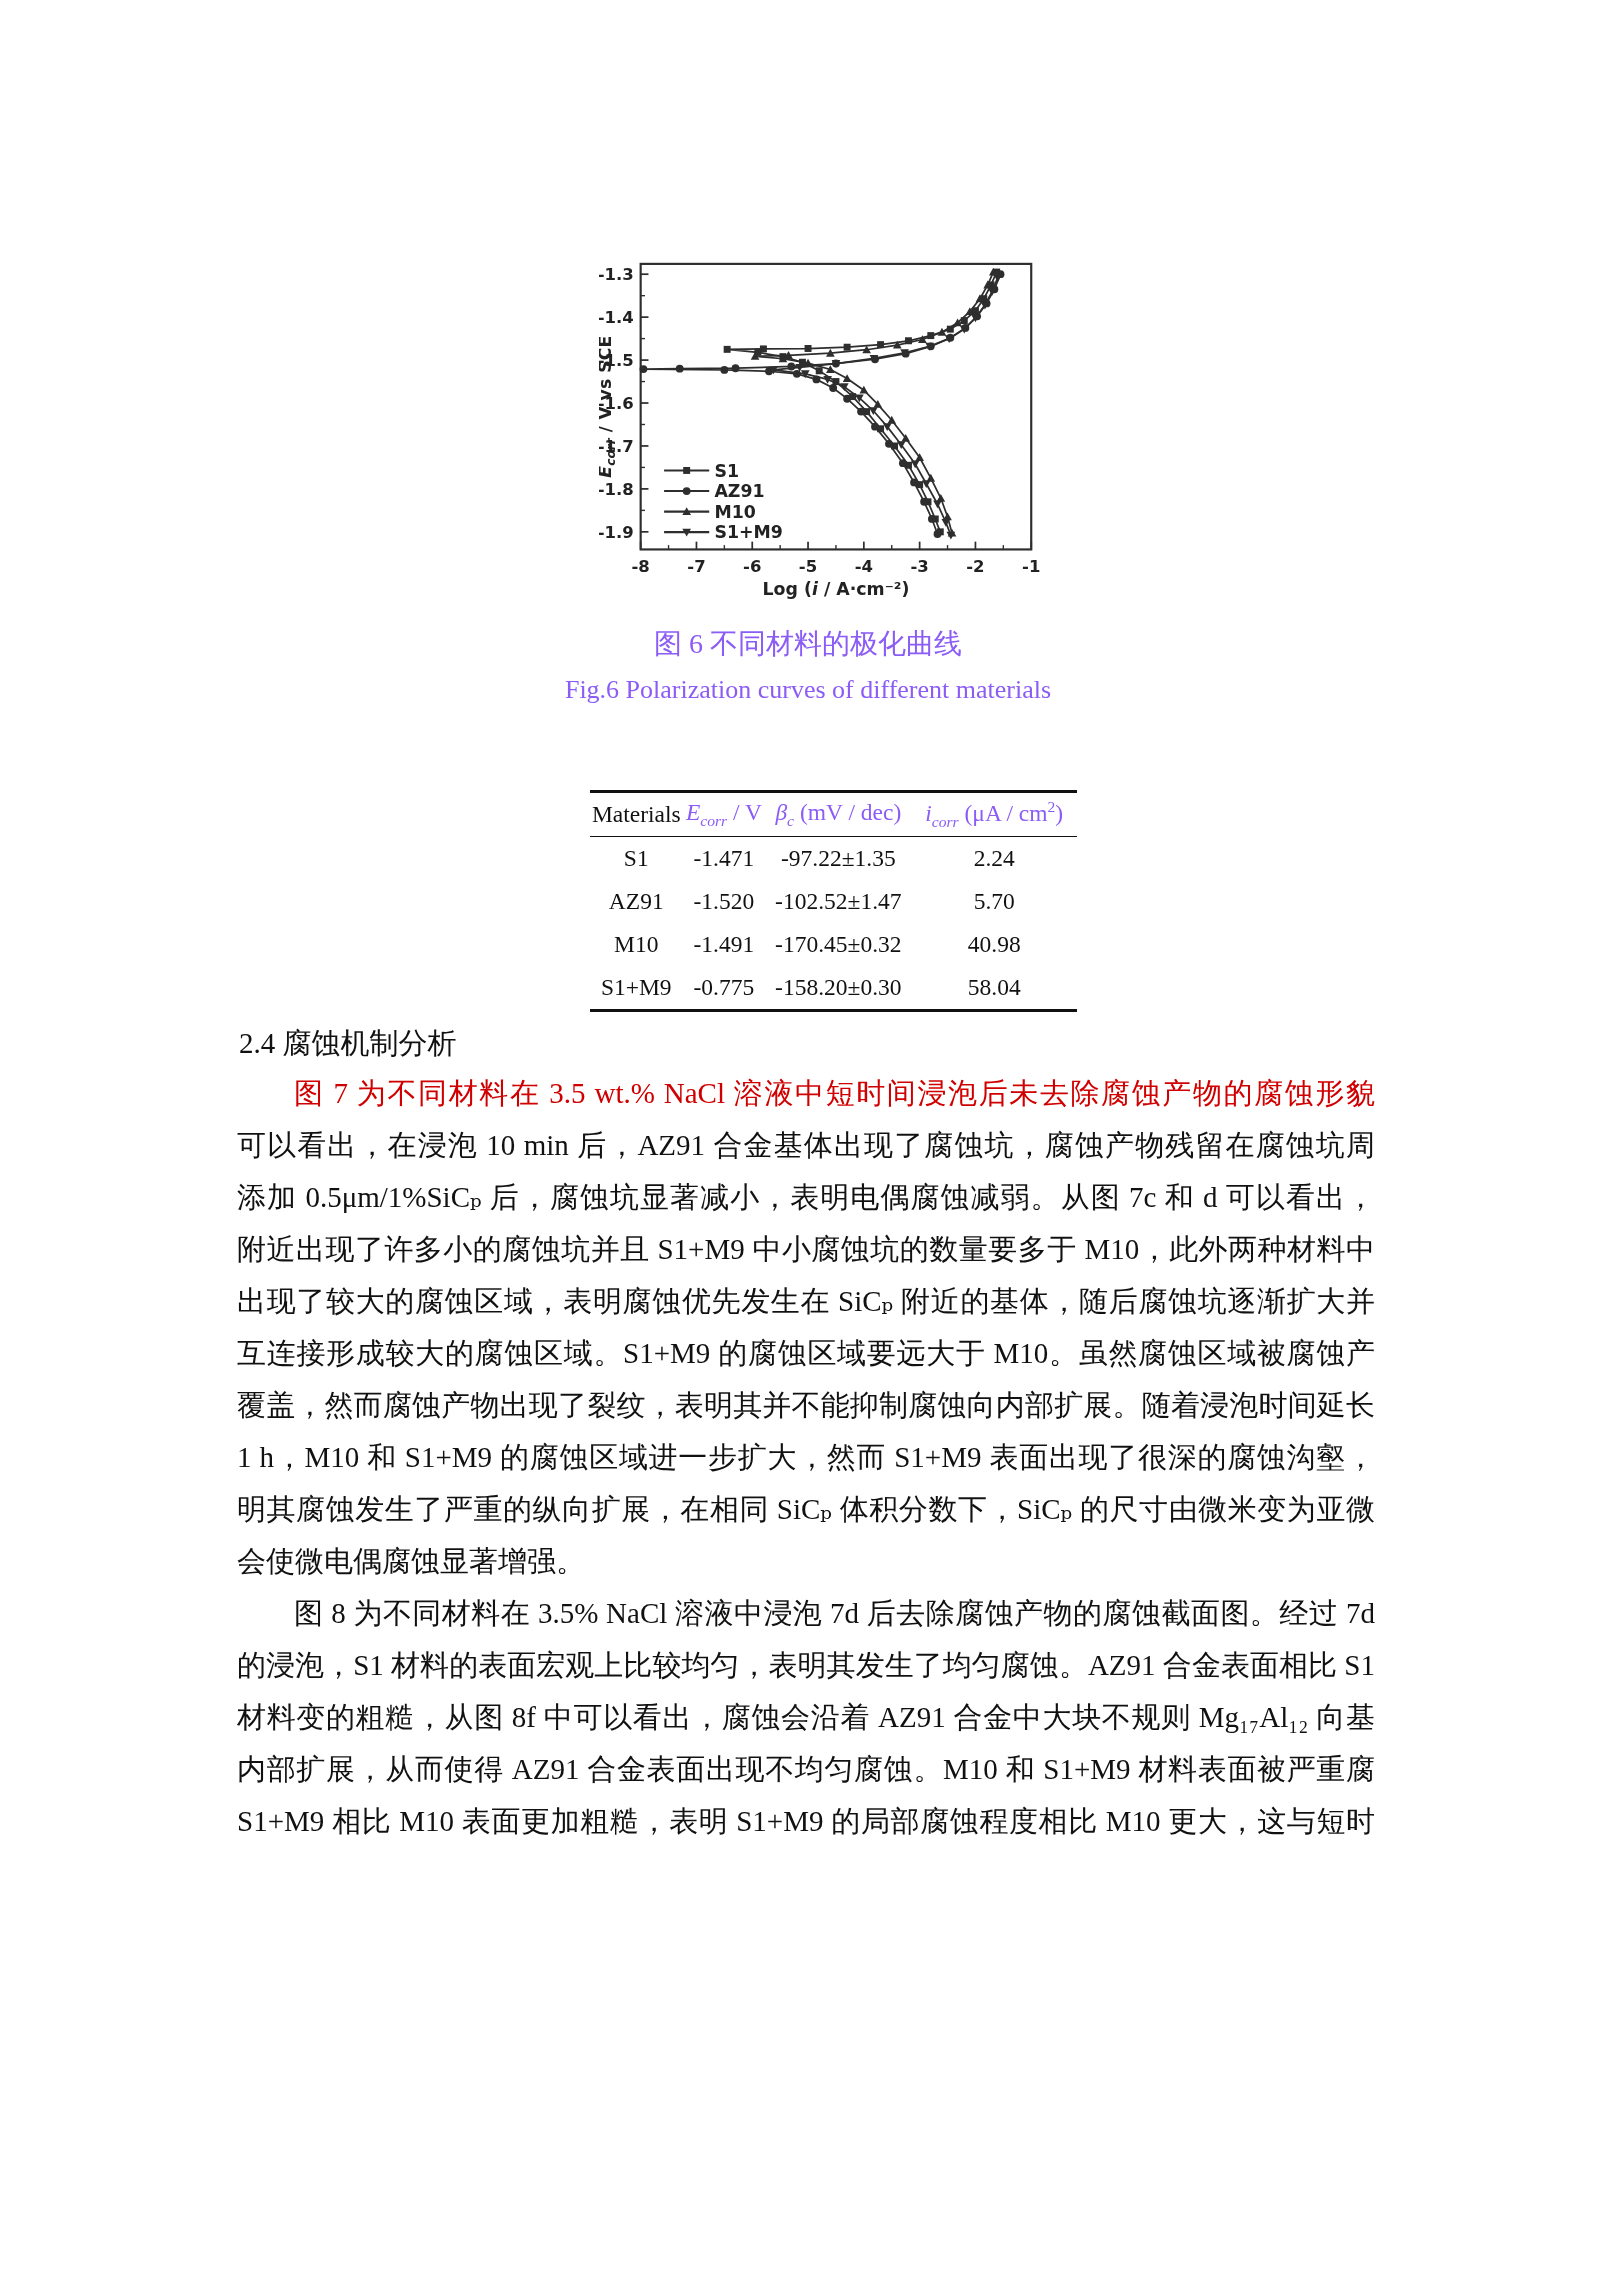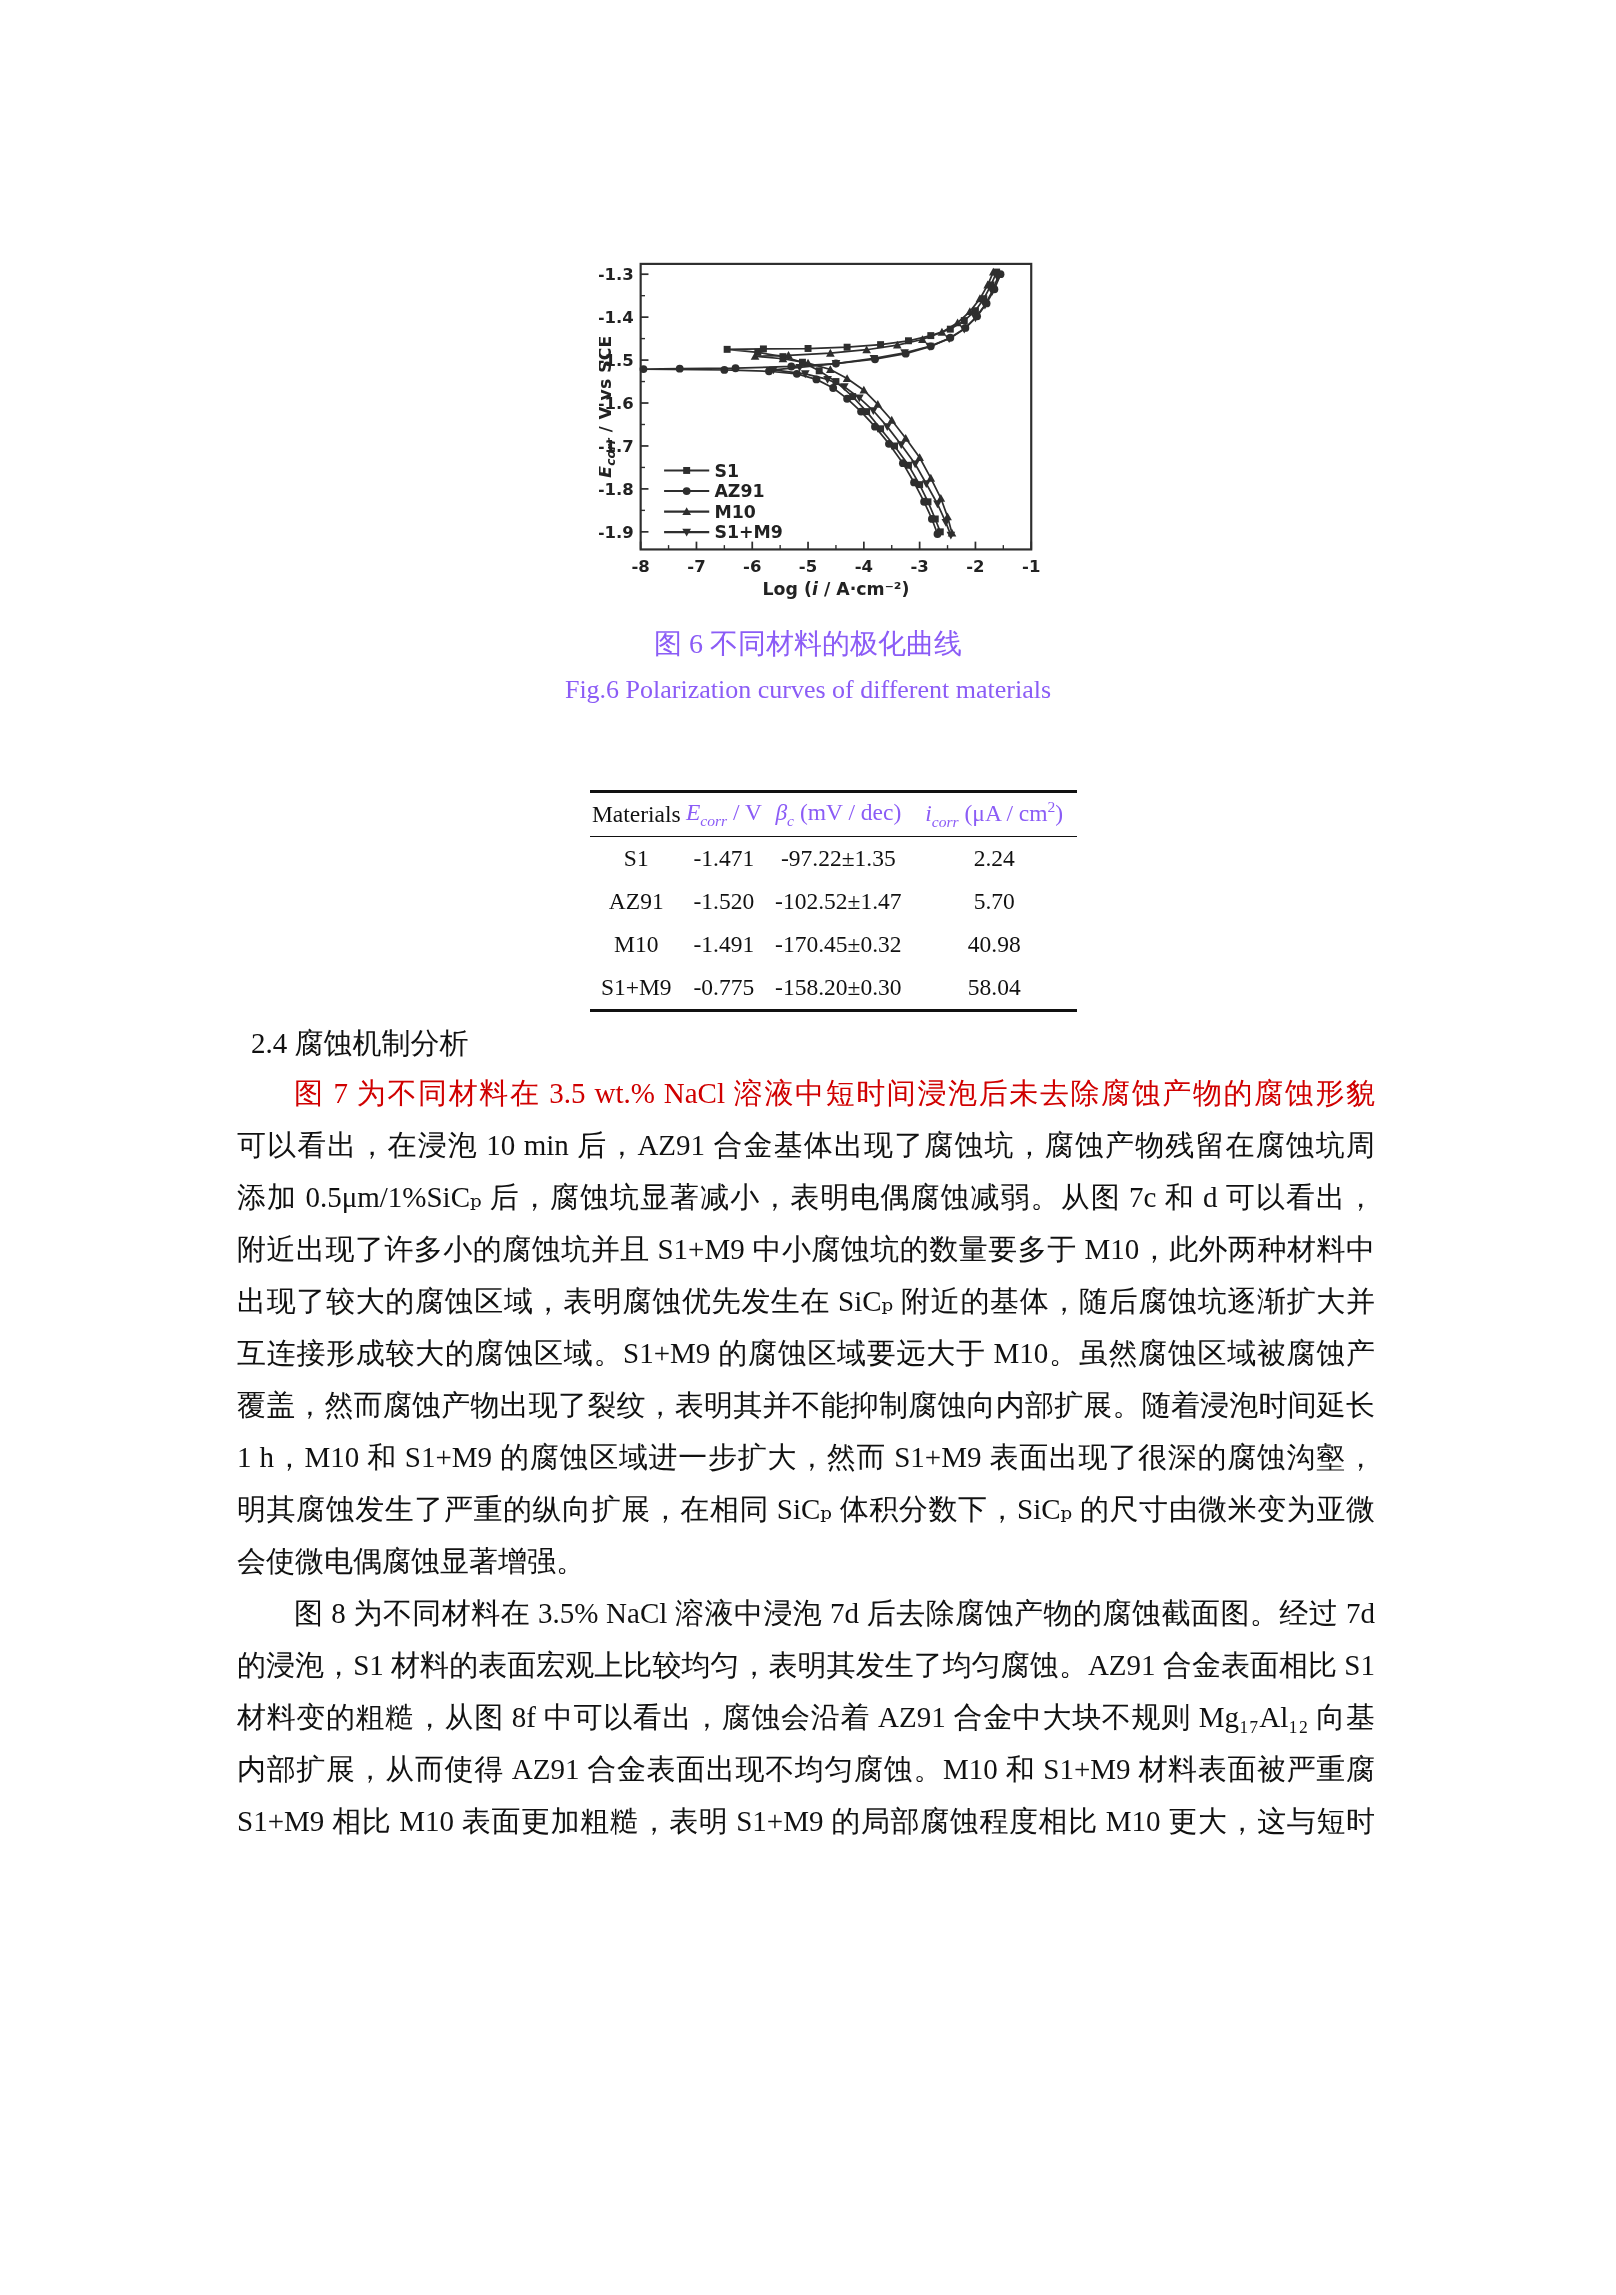--- a/index.html
+++ b/index.html
@@ -23,21 +23,21 @@
     border-collapse:collapse; border-top:3.5px solid #111; border-bottom:3.5px solid #111;
     font-size:23.5px; color:#111; text-align:center;margin-left:20px;
   }
   .data-table th{font-weight:normal; border-bottom:1.7px solid #111; height:43px; padding:0; white-space:nowrap;}
   .data-table td{height:43px; padding:0; white-space:nowrap;}
   .data-table .red{color:#8b5cf6;}
   .data-table sub{font-size:15.6px;}
   .data-table sup{font-size:15.6px;}
   .col-materials{width:19%;} .col-ecorr{width:17%;} .col-beta{width:30%;} .col-icorr{width:34%;}
   
-  .section-heading{position:absolute; left:239px; top:1026px; font-size:29px; line-height:35px; color:#111;margin-left:12px;}
+  .section-heading{position:absolute; left:239px; top:1026px; font-size:29px; line-height:35px; color:#111;}
   .body-text{position:absolute; left:237px; top:1067px; width:1138px;}
   .line{height:52px; line-height:52px; font-size:29px; color:#111; white-space:nowrap;}
   .line.justify{text-align:justify; text-align-last:justify; white-space:normal; overflow:hidden;}
   .line.indent{text-indent:57px;}
   .line.red{color:#d00000;}
 </style>
 </head>
 <body>
 
 <div class="page">

